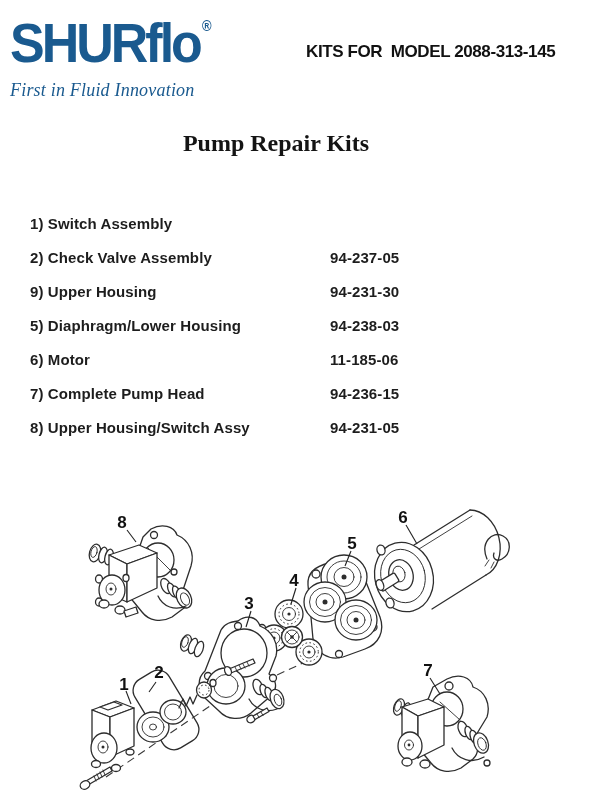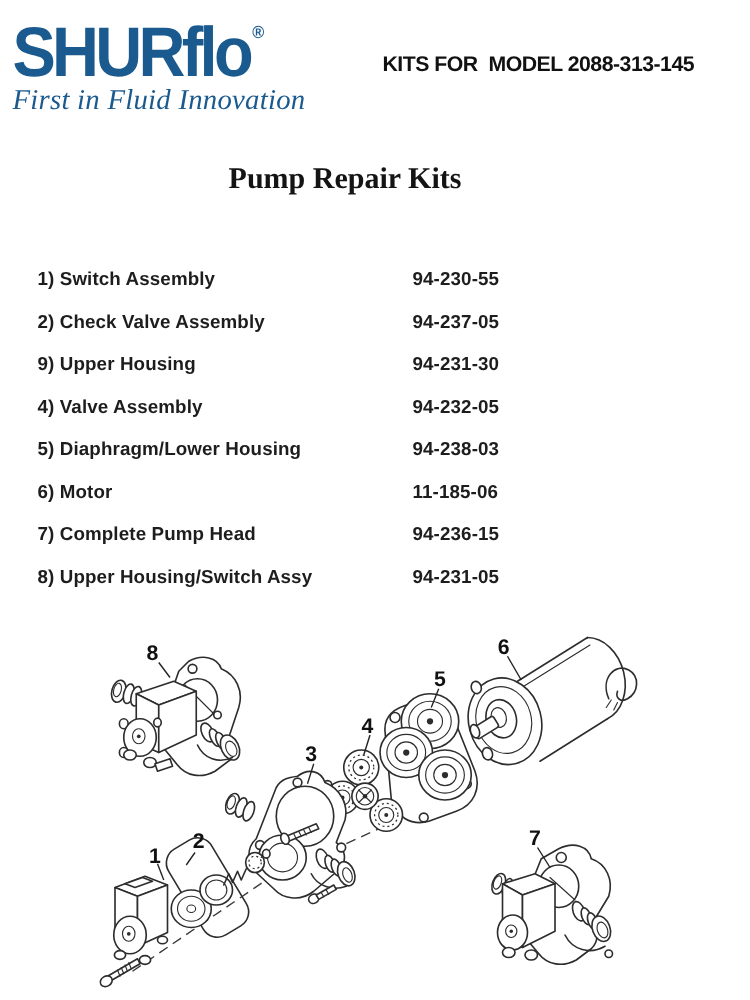--- a/index.html
+++ b/index.html
@@ -3,22 +3,22 @@
 <meta charset="utf-8">
 <style>
   html,body{margin:0;padding:0;background:#ffffff;}
   .page{position:relative;width:600px;height:800px;background:#ffffff;overflow:hidden;
         font-family:"Liberation Sans",sans-serif;}
   
   .logo{position:absolute;left:10px;top:14px;}
   .brand{font-weight:bold;font-size:52px;line-height:1;letter-spacing:-3px;
          color:#1a5a8f;transform:scaleY(1.08);transform-origin:top left;white-space:nowrap;}
   .reg{font-size:13px;letter-spacing:0;vertical-align:28px;margin-left:2px;}
-  .tagline{font-family:"Liberation Serif",serif;font-style:italic;font-size:23px;
-           color:#1a5a8f;margin-top:1px;letter-spacing:.2px;}
+  .tagline{font-family:"Liberation Serif",serif;font-style:italic;font-size:18px;
+           color:#1a5a8f;margin-top:14px;letter-spacing:.2px;}
   
   .kits-header{position:absolute;left:306px;top:42px;font-size:17px;font-weight:bold;
                color:#111;white-space:pre;letter-spacing:-.4px;}
   
   .doc-title{position:absolute;left:0;top:130px;width:552px;margin:0;text-align:center;
              font-family:"Liberation Serif",serif;font-weight:bold;font-size:24px;color:#141414;}
   
   .parts-list{position:absolute;left:30px;top:206px;width:430px;}
   .p-row{display:flex;height:34px;align-items:center;font-weight:bold;font-size:15px;
          color:#1d1d1d;letter-spacing:.1px;}
@@ -46,33 +46,28 @@
     <div class="tagline">First in Fluid Innovation</div>
   </div>
 
   <div class="kits-header">KITS FOR  MODEL 2088-313-145</div>
 
   <h1 class="doc-title">Pump Repair Kits</h1>
 
   <div class="parts-list">
     <div class="p-row">
       <span class="p-label">1) Switch Assembly</span>
-      <span class="p-no">94-230-55</span>
     </div>
     <div class="p-row">
       <span class="p-label">2) Check Valve Assembly</span>
       <span class="p-no">94-237-05</span>
     </div>
     <div class="p-row">
       <span class="p-label">9) Upper Housing</span>
       <span class="p-no">94-231-30</span>
-    </div>
-    <div class="p-row">
-      <span class="p-label">4) Valve Assembly</span>
-      <span class="p-no">94-232-05</span>
     </div>
     <div class="p-row">
       <span class="p-label">5) Diaphragm/Lower Housing</span>
       <span class="p-no">94-238-03</span>
     </div>
     <div class="p-row">
       <span class="p-label">6) Motor</span>
       <span class="p-no">11-185-06</span>
     </div>
     <div class="p-row">

